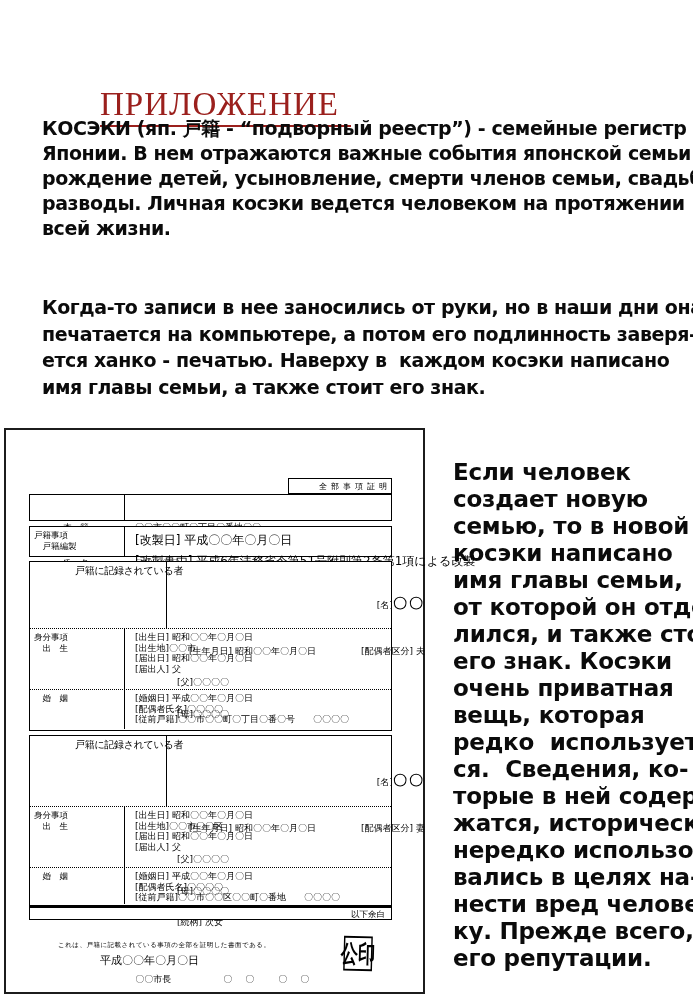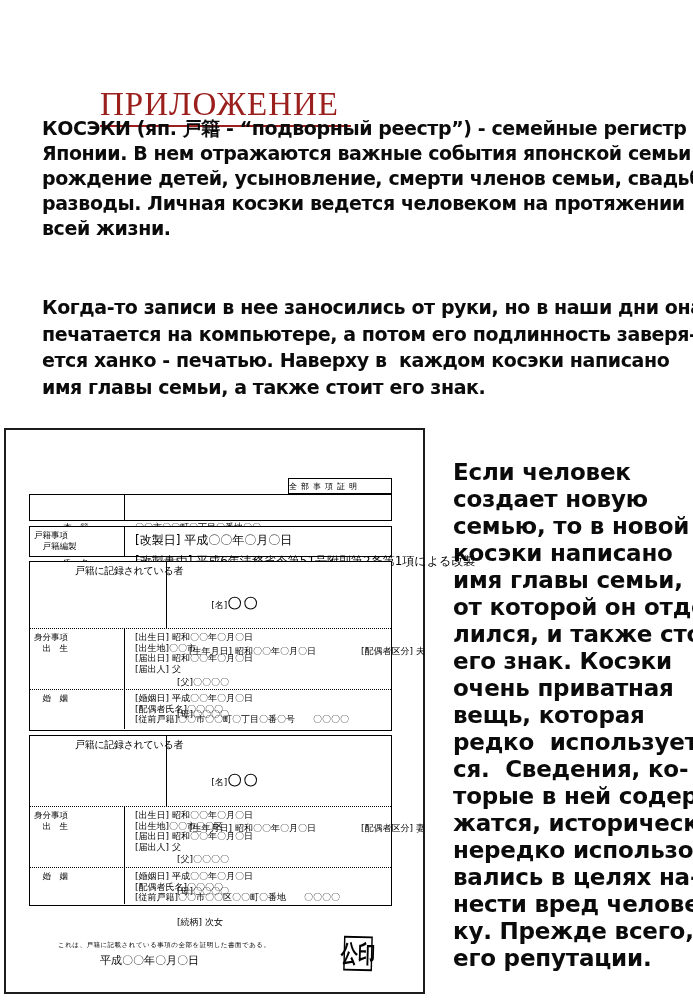--- a/index.html
+++ b/index.html
@@ -19,40 +19,40 @@
   .sidenote{position:absolute;left:453px;top:459px;white-space:pre;font-weight:bold;
             color:#0b0b0b;font-size:23px;line-height:27px;letter-spacing:-0.2px;}
 
   
   .figure{position:absolute;left:4px;top:428px;width:421px;height:566px;
           border:2.5px solid #1c1c1c;box-sizing:border-box;background:#fff;
           font-family:"DejaVu Sans",sans-serif;color:#000;}
   .figure *{box-sizing:border-box;}
 
   .certbox{position:absolute;left:282px;top:48px;width:104px;height:16px;
-           border:1.5px solid #000;display:flex;align-items:center;justify-content:flex-start;
+           border:1.5px solid #000;display:flex;align-items:center;justify-content:flex-end;
            font-size:8px;letter-spacing:4px;white-space:nowrap;overflow:hidden;}
 
   .kbox{position:absolute;left:23px;width:363px;border:1.5px solid #000;background:#fff;}
   .boxA{top:64px;height:27px;}
   .boxB{top:96px;height:31px;}
   .boxC{top:131px;height:170px;}
   .boxD{top:305px;height:171px;}
   .boxE{top:476px;height:14px;border-top:2px solid #000;}
 
   .ksec{display:flex;width:100%;}
   .ksec.dotted{border-bottom:1px dotted #000;}
   .klabel{width:95px;flex:0 0 95px;border-right:1px solid #000;
           font-size:8.5px;line-height:11px;padding:3px 2px 0 4px;white-space:pre;}
   .klabel.center{text-align:center;padding-left:0;line-height:12px;padding-top:2px;}
   .klabel.long{font-size:10px;letter-spacing:-0.3px;padding-left:3px;margin-left:42px;}
   .kcontent{flex:1;font-size:9px;line-height:10.5px;padding:3px 4px 0 10px;white-space:pre;}
   .kcontent.two{line-height:12px;padding-top:2px;}
   .kcontent.small{font-size:12px;line-height:21px;}
-  .kname{margin:1px 0 4px 0;}
+  .kname{margin:1px 0 4px 0;text-align:right;}
   .ktag{font-size:9px;}
   .kbig{font-size:14px;font-weight:bold;letter-spacing:2px;}
   .kspread{display:flex;padding-left:12px;}
   .kspread .kw{display:inline-block;width:172px;}
   .kmargin{width:100%;text-align:right;font-size:8.5px;line-height:11px;padding:1px 6px 0 0;}
 
   .kstatement{position:absolute;left:52px;top:511px;font-size:6.5px;letter-spacing:0.5px;white-space:pre;}
   .kdate{position:absolute;left:94px;top:523px;font-size:11px;white-space:pre;}
   .kmayor{position:absolute;left:112px;top:533px;font-size:9px;white-space:pre;}
   .kmayorname{margin-left:52px;letter-spacing:2px;}
@@ -183,20 +183,26 @@
 [届出人] 父</div>
       </div>
       <div class="ksec" style="height:36px;">
         <div class="klabel">　婚　姻</div>
         <div class="kcontent">[婚姻日] 平成〇〇年〇月〇日
 [配偶者氏名]〇〇〇〇
 [従前戸籍]〇〇市〇〇区〇〇町〇番地　　〇〇〇〇</div>
       </div>
     </div>
 
+    <div class="kbox boxE">
+      <div class="kmargin">以下余白</div>
+    </div>
 
     <div class="kstatement">これは、戸籍に記載されている事項の全部を証明した書面である。</div>
     <div class="kdate">平成〇〇年〇月〇日</div>
+    <div class="kmayor">
+      <span>〇〇市長</span><span class="kmayorname">〇　〇　　〇　〇</span>
+    </div>
     <div class="kseal">公印</div>
 
   </div>
 
 </div>
 
 </body></html>

